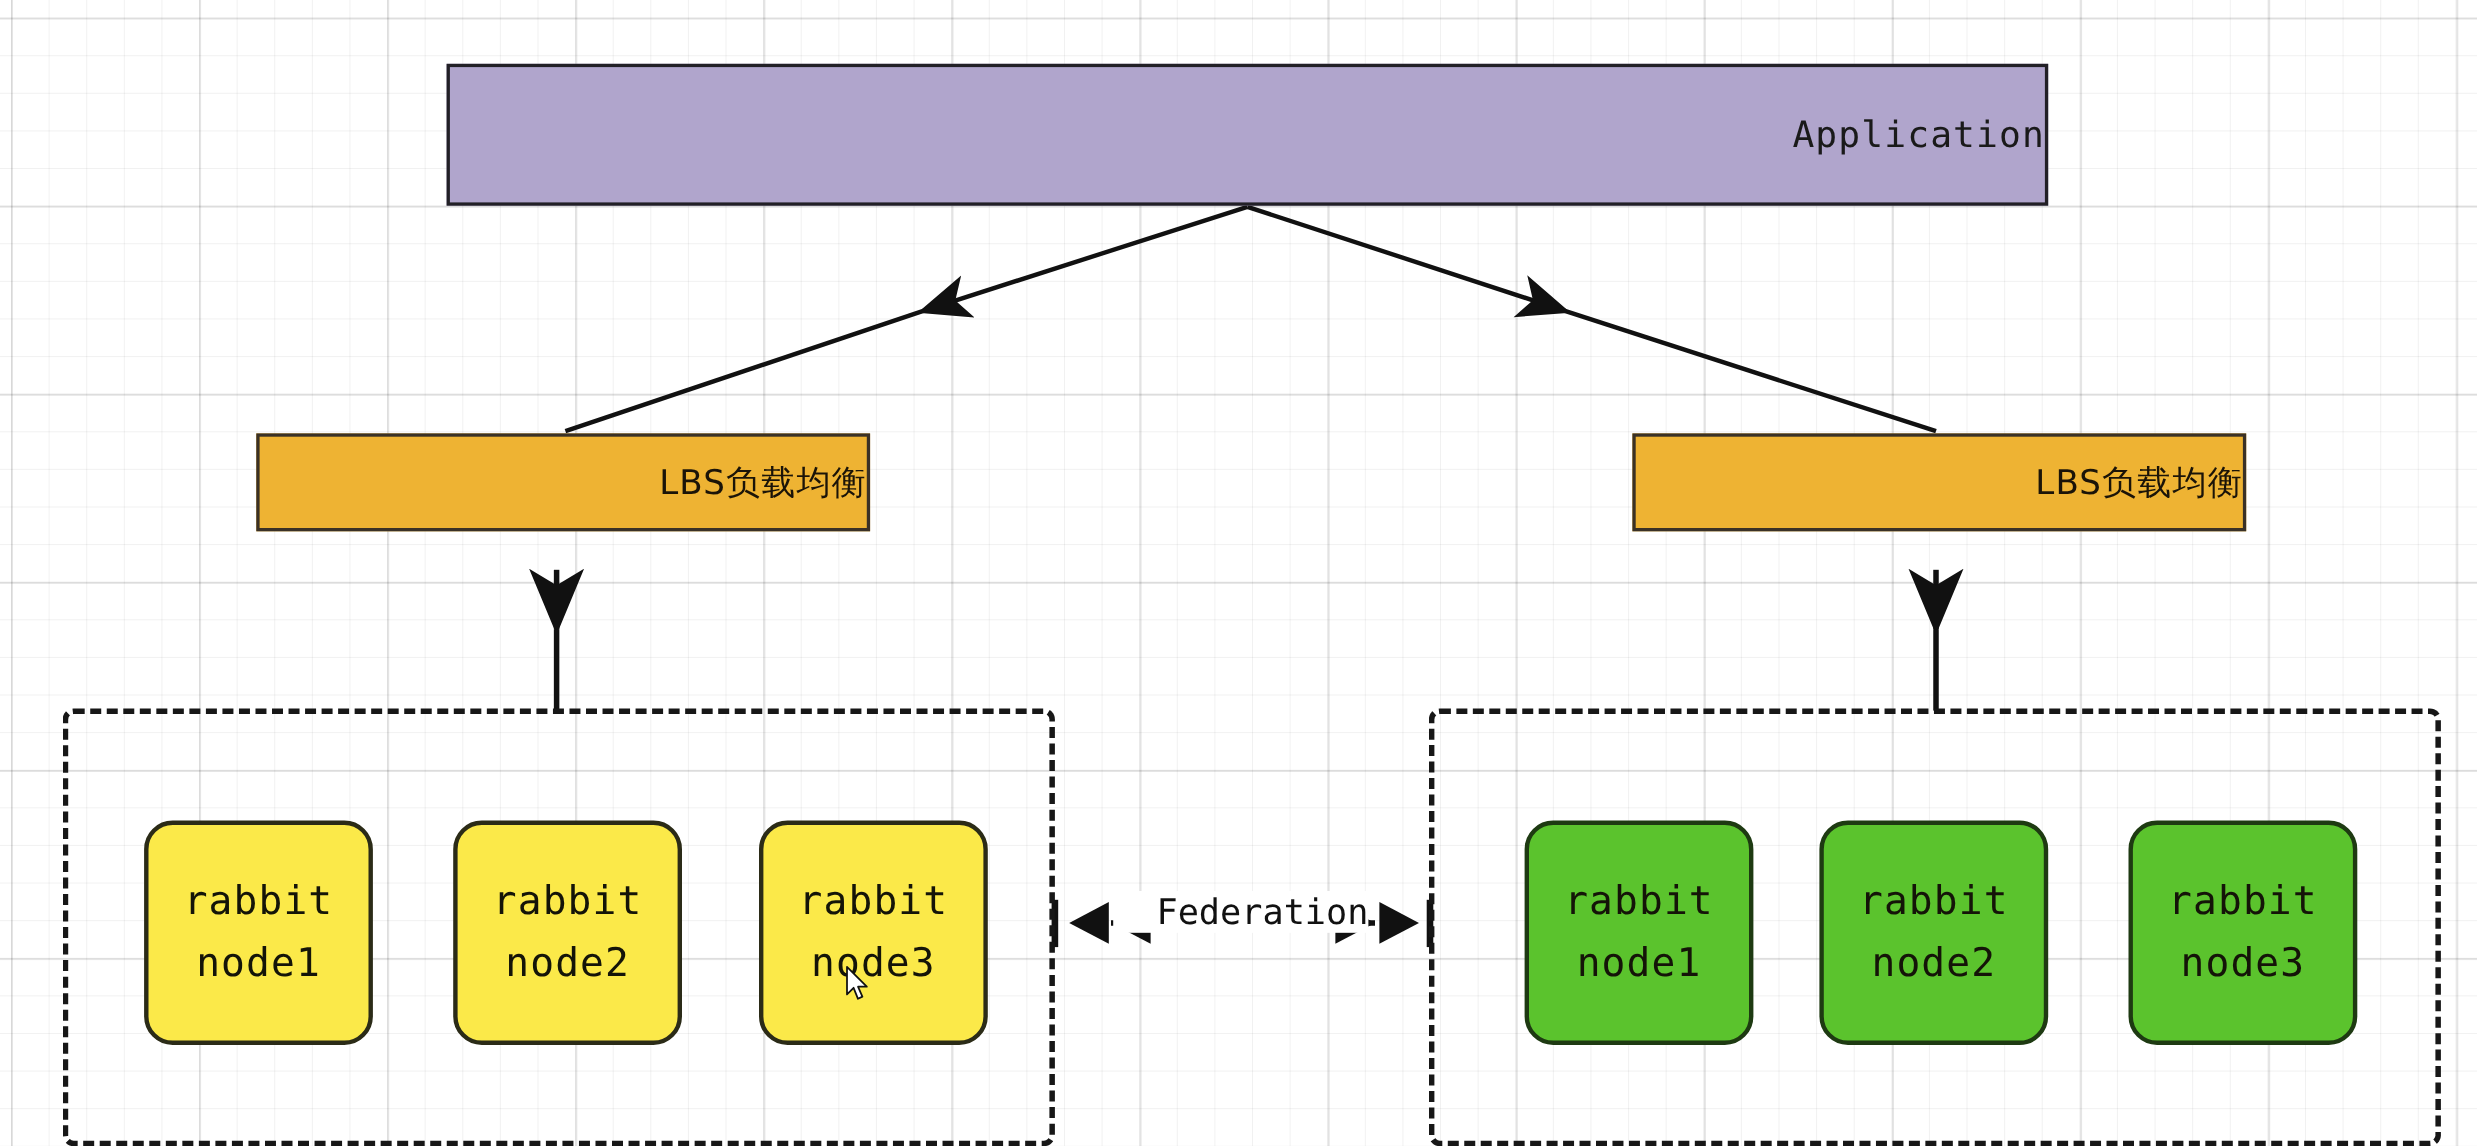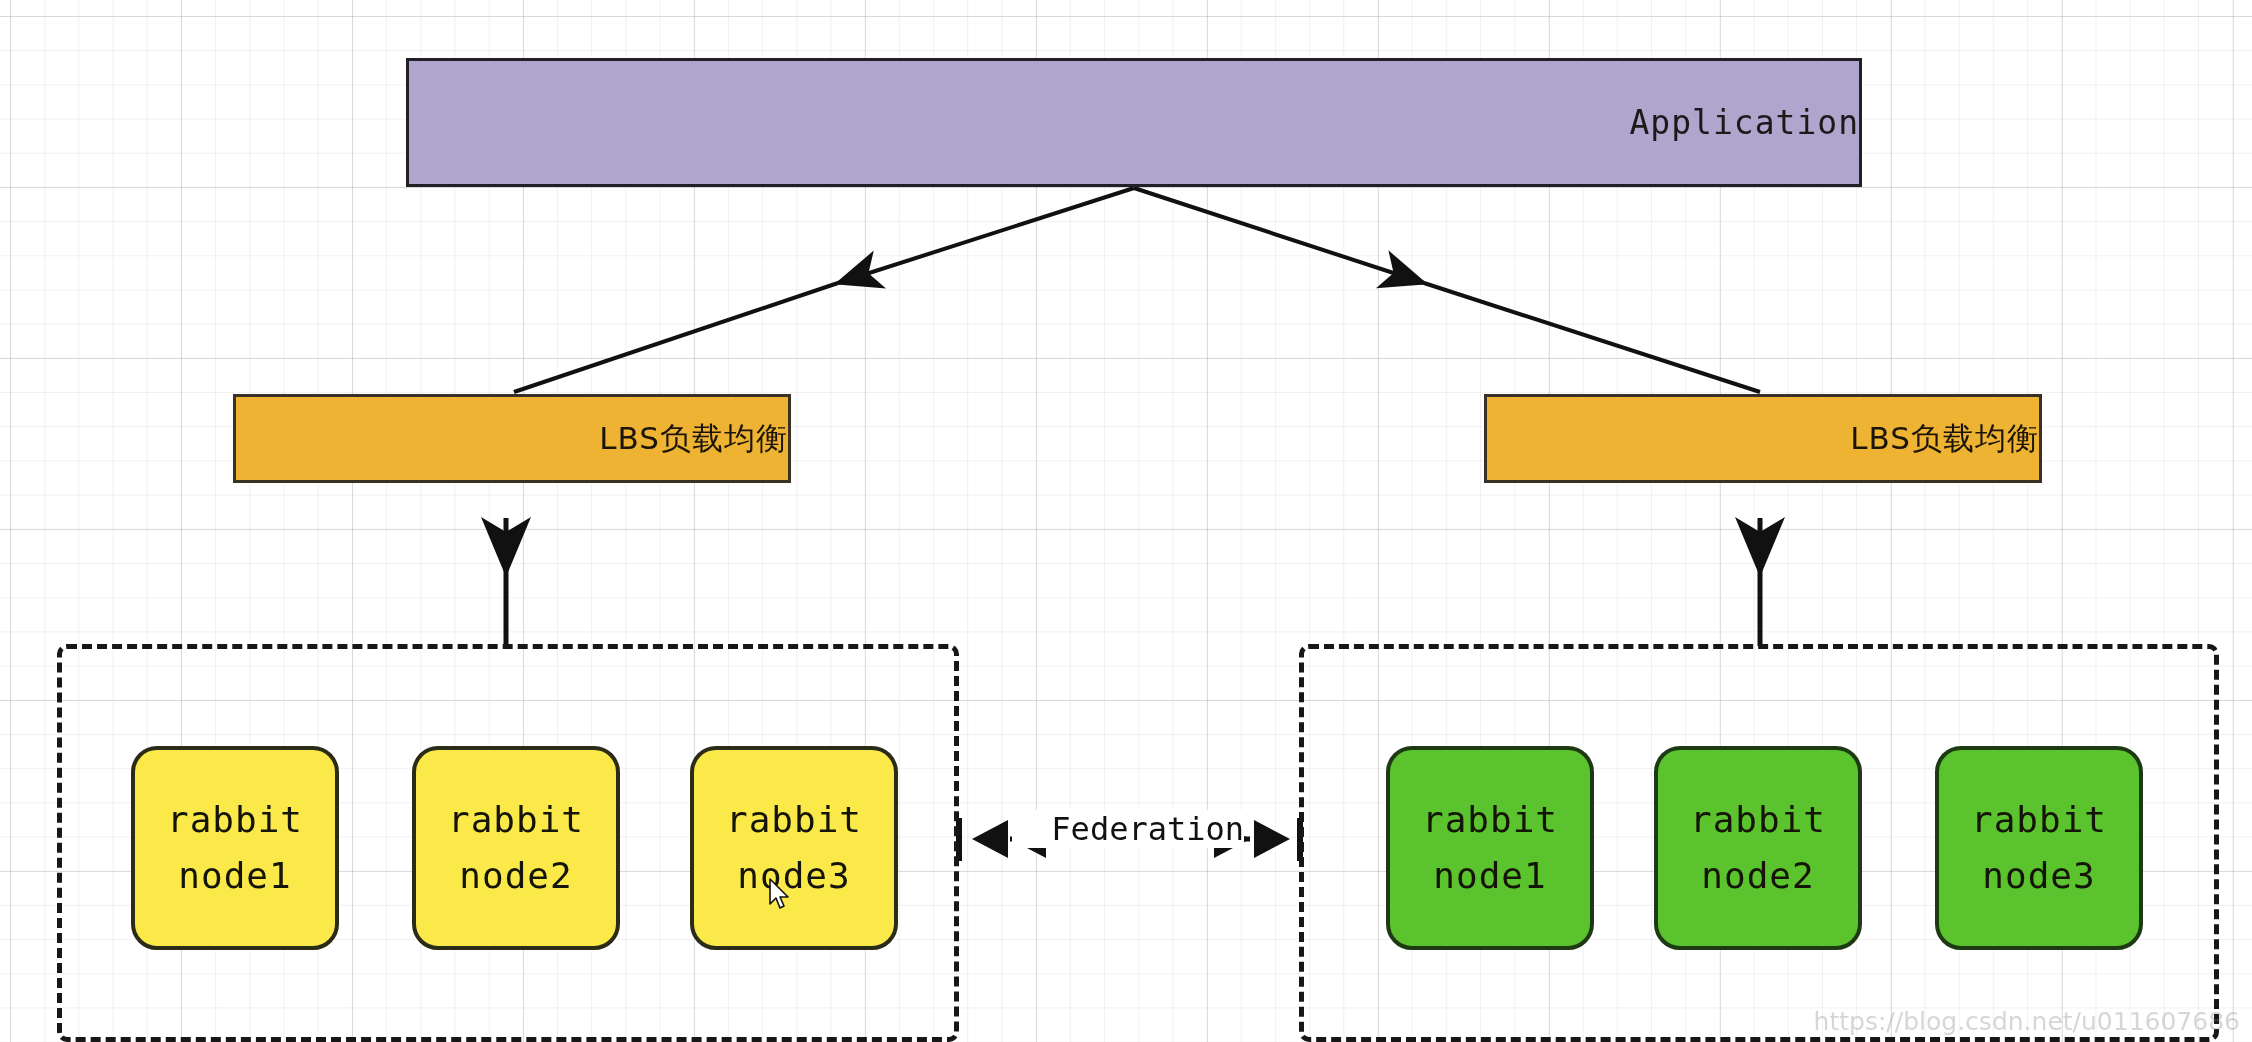--- a/index.html
+++ b/index.html
@@ -234,15 +234,14 @@
     <span>rabbit</span>
     <span>node3</span>
   </div>
 
   <div class="fed-label">Federation</div>
 
   <svg class="cursor" viewBox="0 0 26 34">
     <path d="M2,1 L2,26 L8,20 L12,30 L16,28 L12,19 L20,19 z" fill="#ffffff" stroke="#111111" stroke-width="1.6" stroke-linejoin="round"></path>
   </svg>
 
-  <div class="watermark">https://blog.csdn.net/u011607686</div>
 
 </div>
 
 </body></html>

